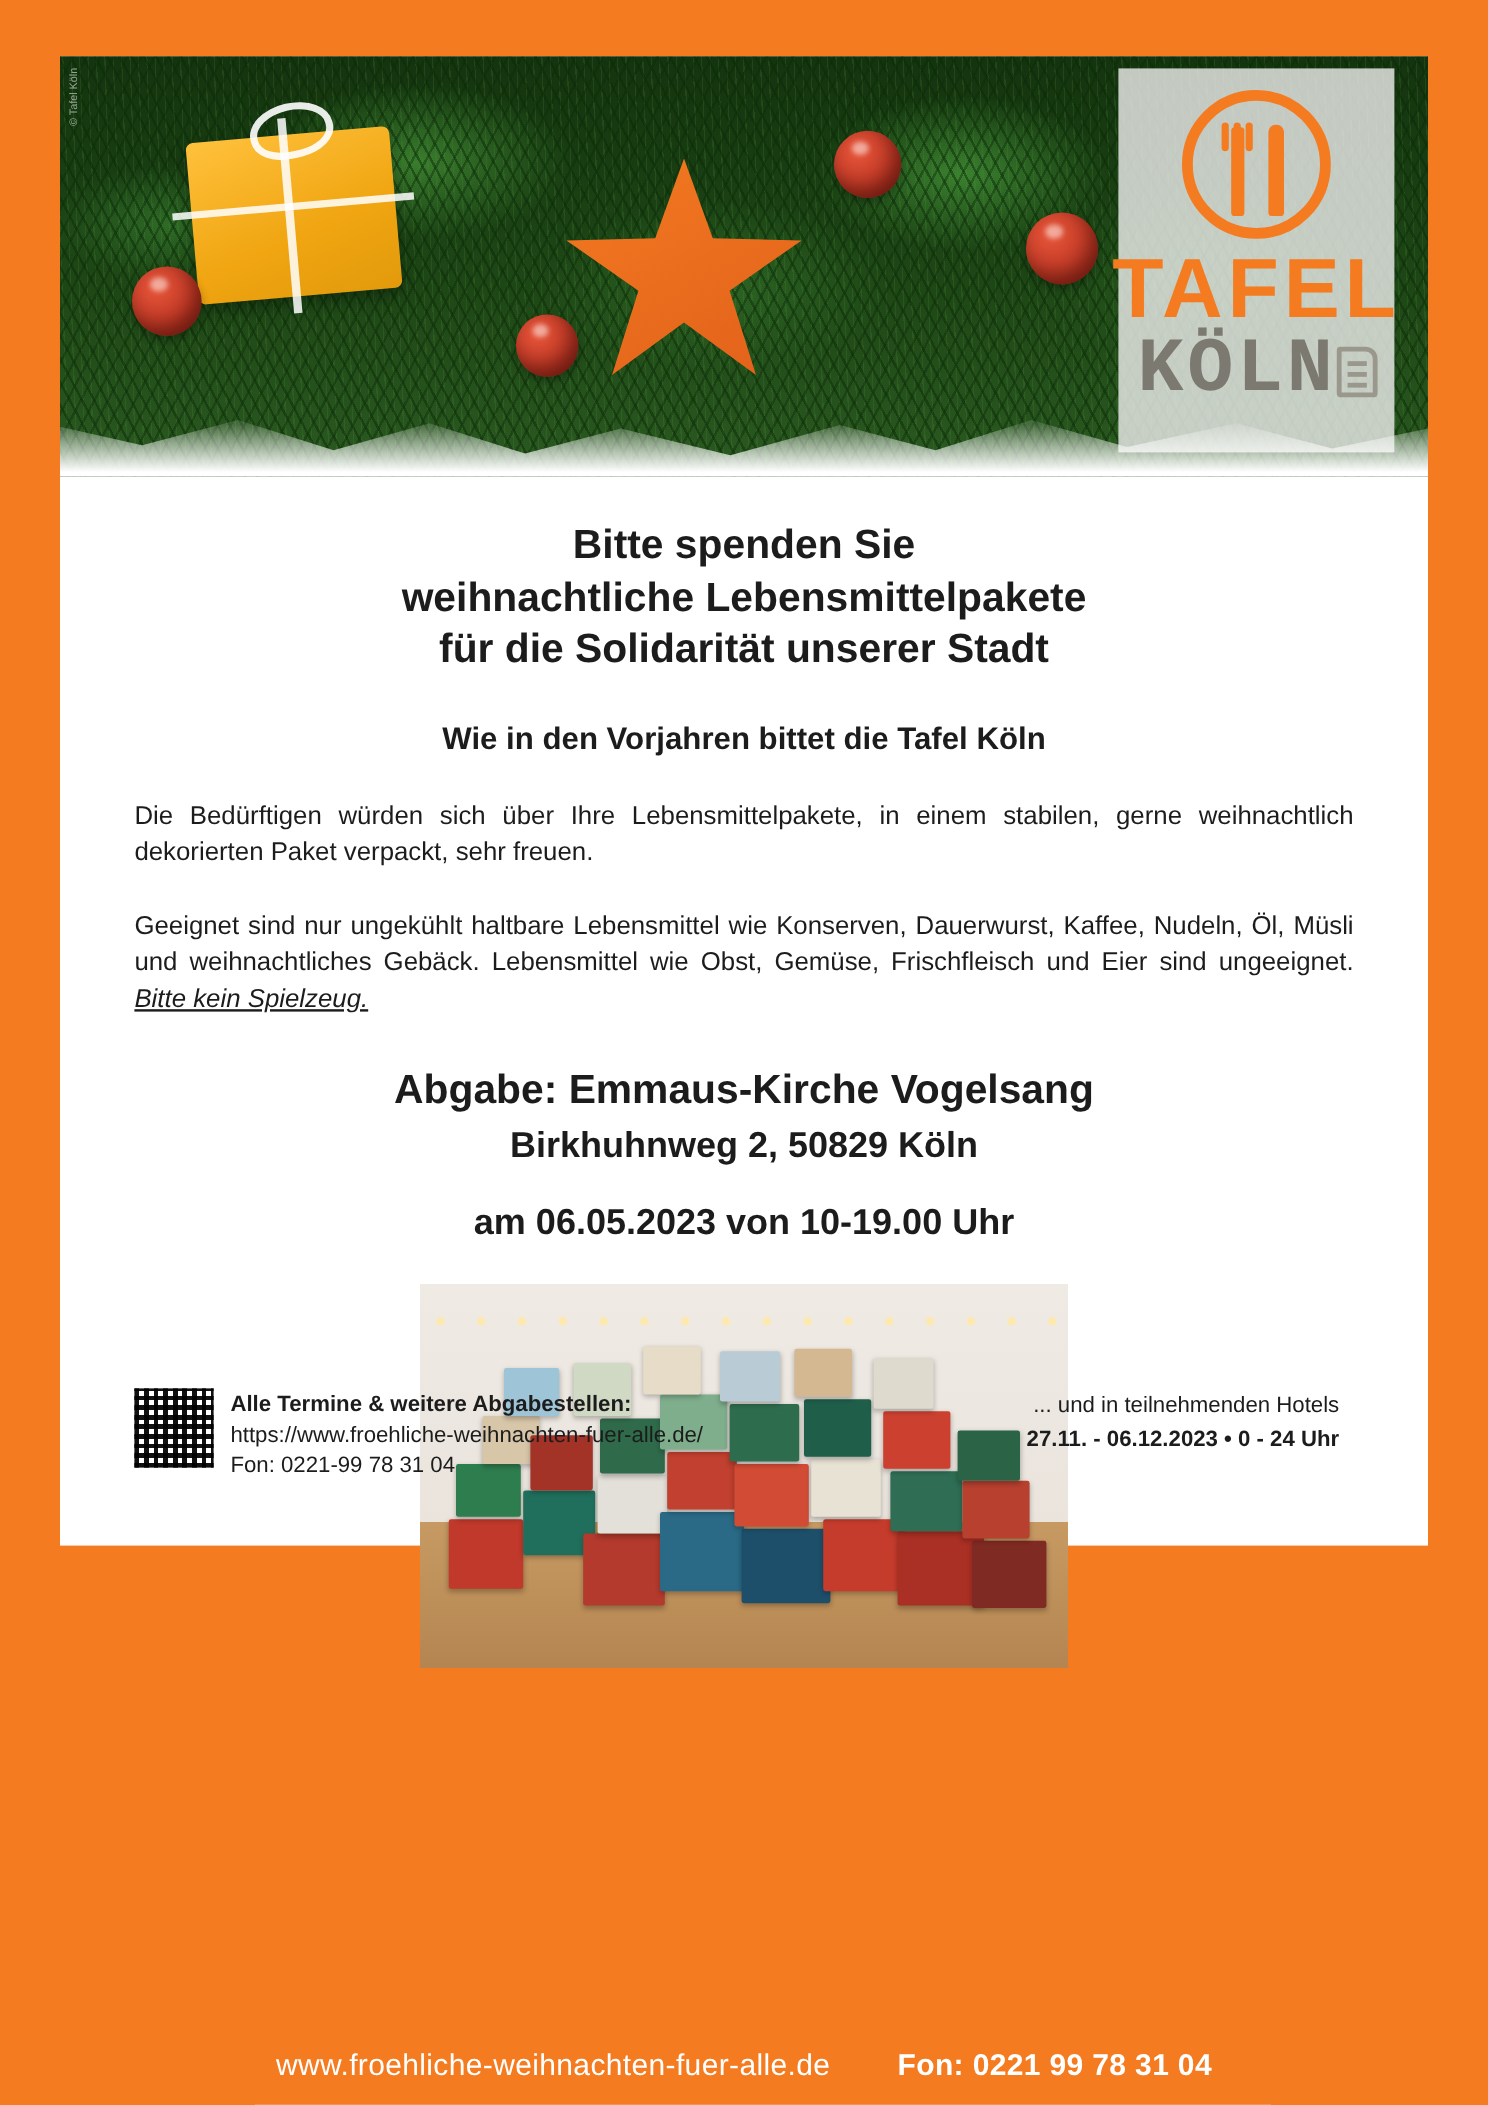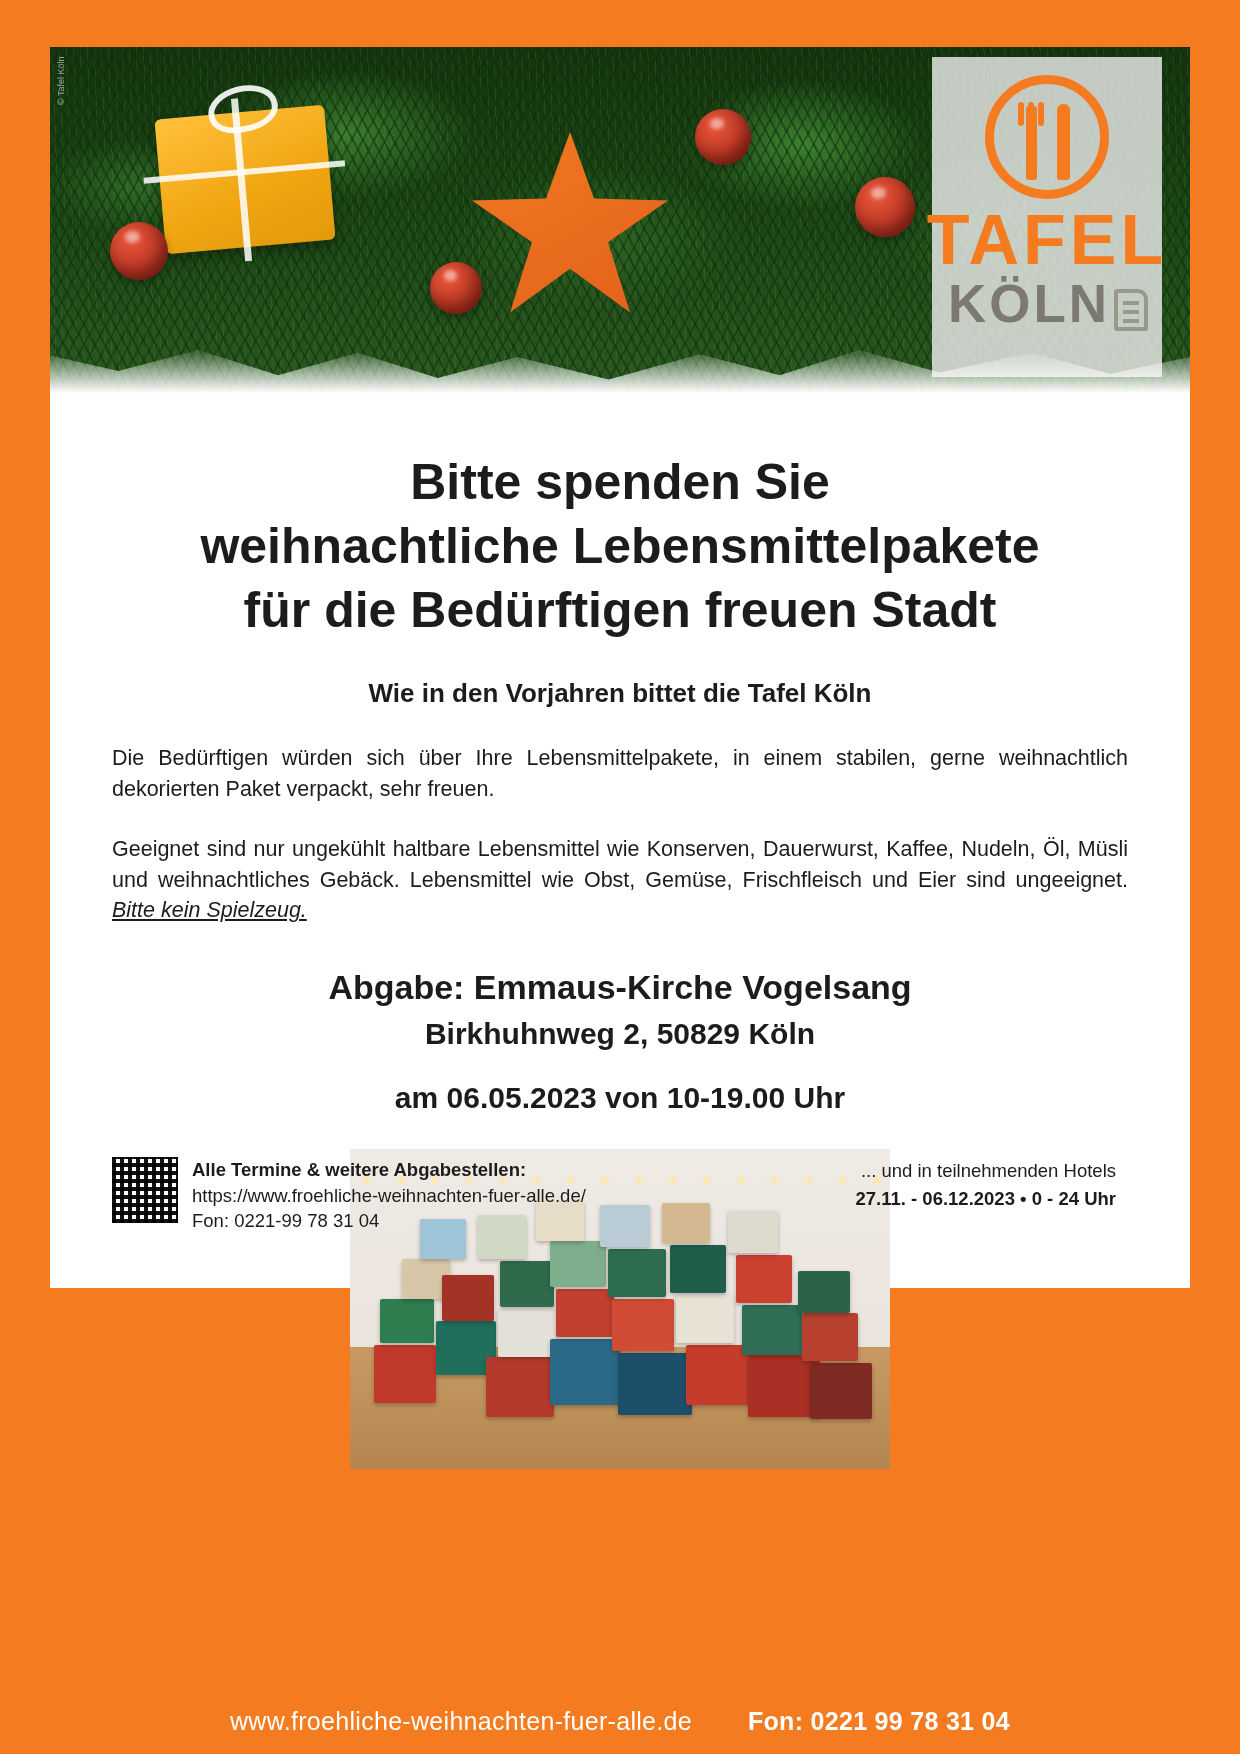--- a/index.html
+++ b/index.html
@@ -135,27 +135,28 @@
   .logo-word {
     color: #F47B20;
     font-size: 70px;
     font-weight: 700;
     letter-spacing: 4px;
     line-height: 1;
     margin-top: 6px;
   }
   .logo-sub {
     color: #7c7a70;
-    font-size: 53px;
+    font-size: 64px;
     font-weight: 700;
     letter-spacing: 3px;
     line-height: 1;
     margin-top: 2px;
     align-self: flex-start;
     padding-left: 16px;
+    font-family: Liberation Mono, monospace;
   }
   .logo-badge {
     position: absolute;
     right: 14px; bottom: 46px;
     width: 34px; height: 42px;
     border: 4px solid #9a978c;
     border-radius: 3px 10px 3px 3px;
   }
   .logo-badge:after {
     content: "";
@@ -173,23 +174,23 @@
     transform-origin: left top;
     font-size: 9px;
     color: rgba(255,255,255,.55);
     white-space: nowrap;
   }
 
   
   .content { padding: 18px 62px 0 62px; }
 
   h1.headline {
-    margin: 35px 0 0 0;
+    margin: 18px 0 0 0;
     text-align: center;
-    font-size: 50px;
+    font-size: 34px;
     line-height: 1.28;
     font-weight: 700;
     color: #1c1c1c;
   }
 
   .sub1, .sub2 {
     text-align: center;
     font-weight: 700;
     color: #1c1c1c;
     font-size: 26px;
@@ -327,21 +328,21 @@
     </div>
 
     <div class="watermark">© Tafel Köln</div>
     <div class="band-fade-bottom wavy"></div>
   </div>
 
   <div class="content">
     <h1 class="headline">
       <span>Bitte spenden Sie</span><br>
       <span>weihnachtliche Lebensmittelpakete</span><br>
-      <span>für die Bedürftigen freuen Stadt</span>
+      <span>für die Solidarität unserer Stadt</span>
     </h1>
 
     <div class="sub1">Wie in den Vorjahren bittet die Tafel Köln</div>
 
     <p class="body second">Die Bedürftigen würden sich über Ihre Lebensmittelpakete, in einem stabilen, gerne weihnachtlich dekorierten Paket verpackt, sehr freuen.</p>
 
     <p class="body">
       <span>Geeignet sind nur ungekühlt haltbare Lebensmittel wie Konserven, Dauerwurst, Kaffee, Nudeln, Öl, Müsli und weihnachtliches Gebäck. Lebensmittel wie Obst, Gemüse, Frischfleisch und Eier sind ungeeignet.</span>
       <span class="noToy">Bitte kein Spielzeug.</span>
     </p>

